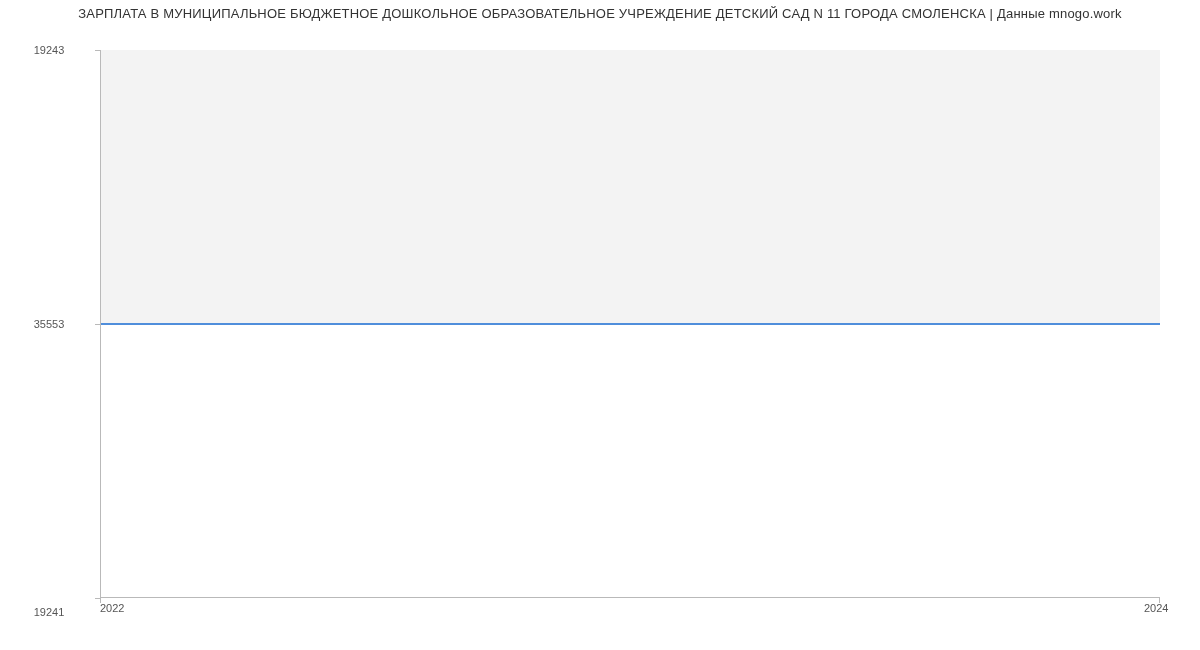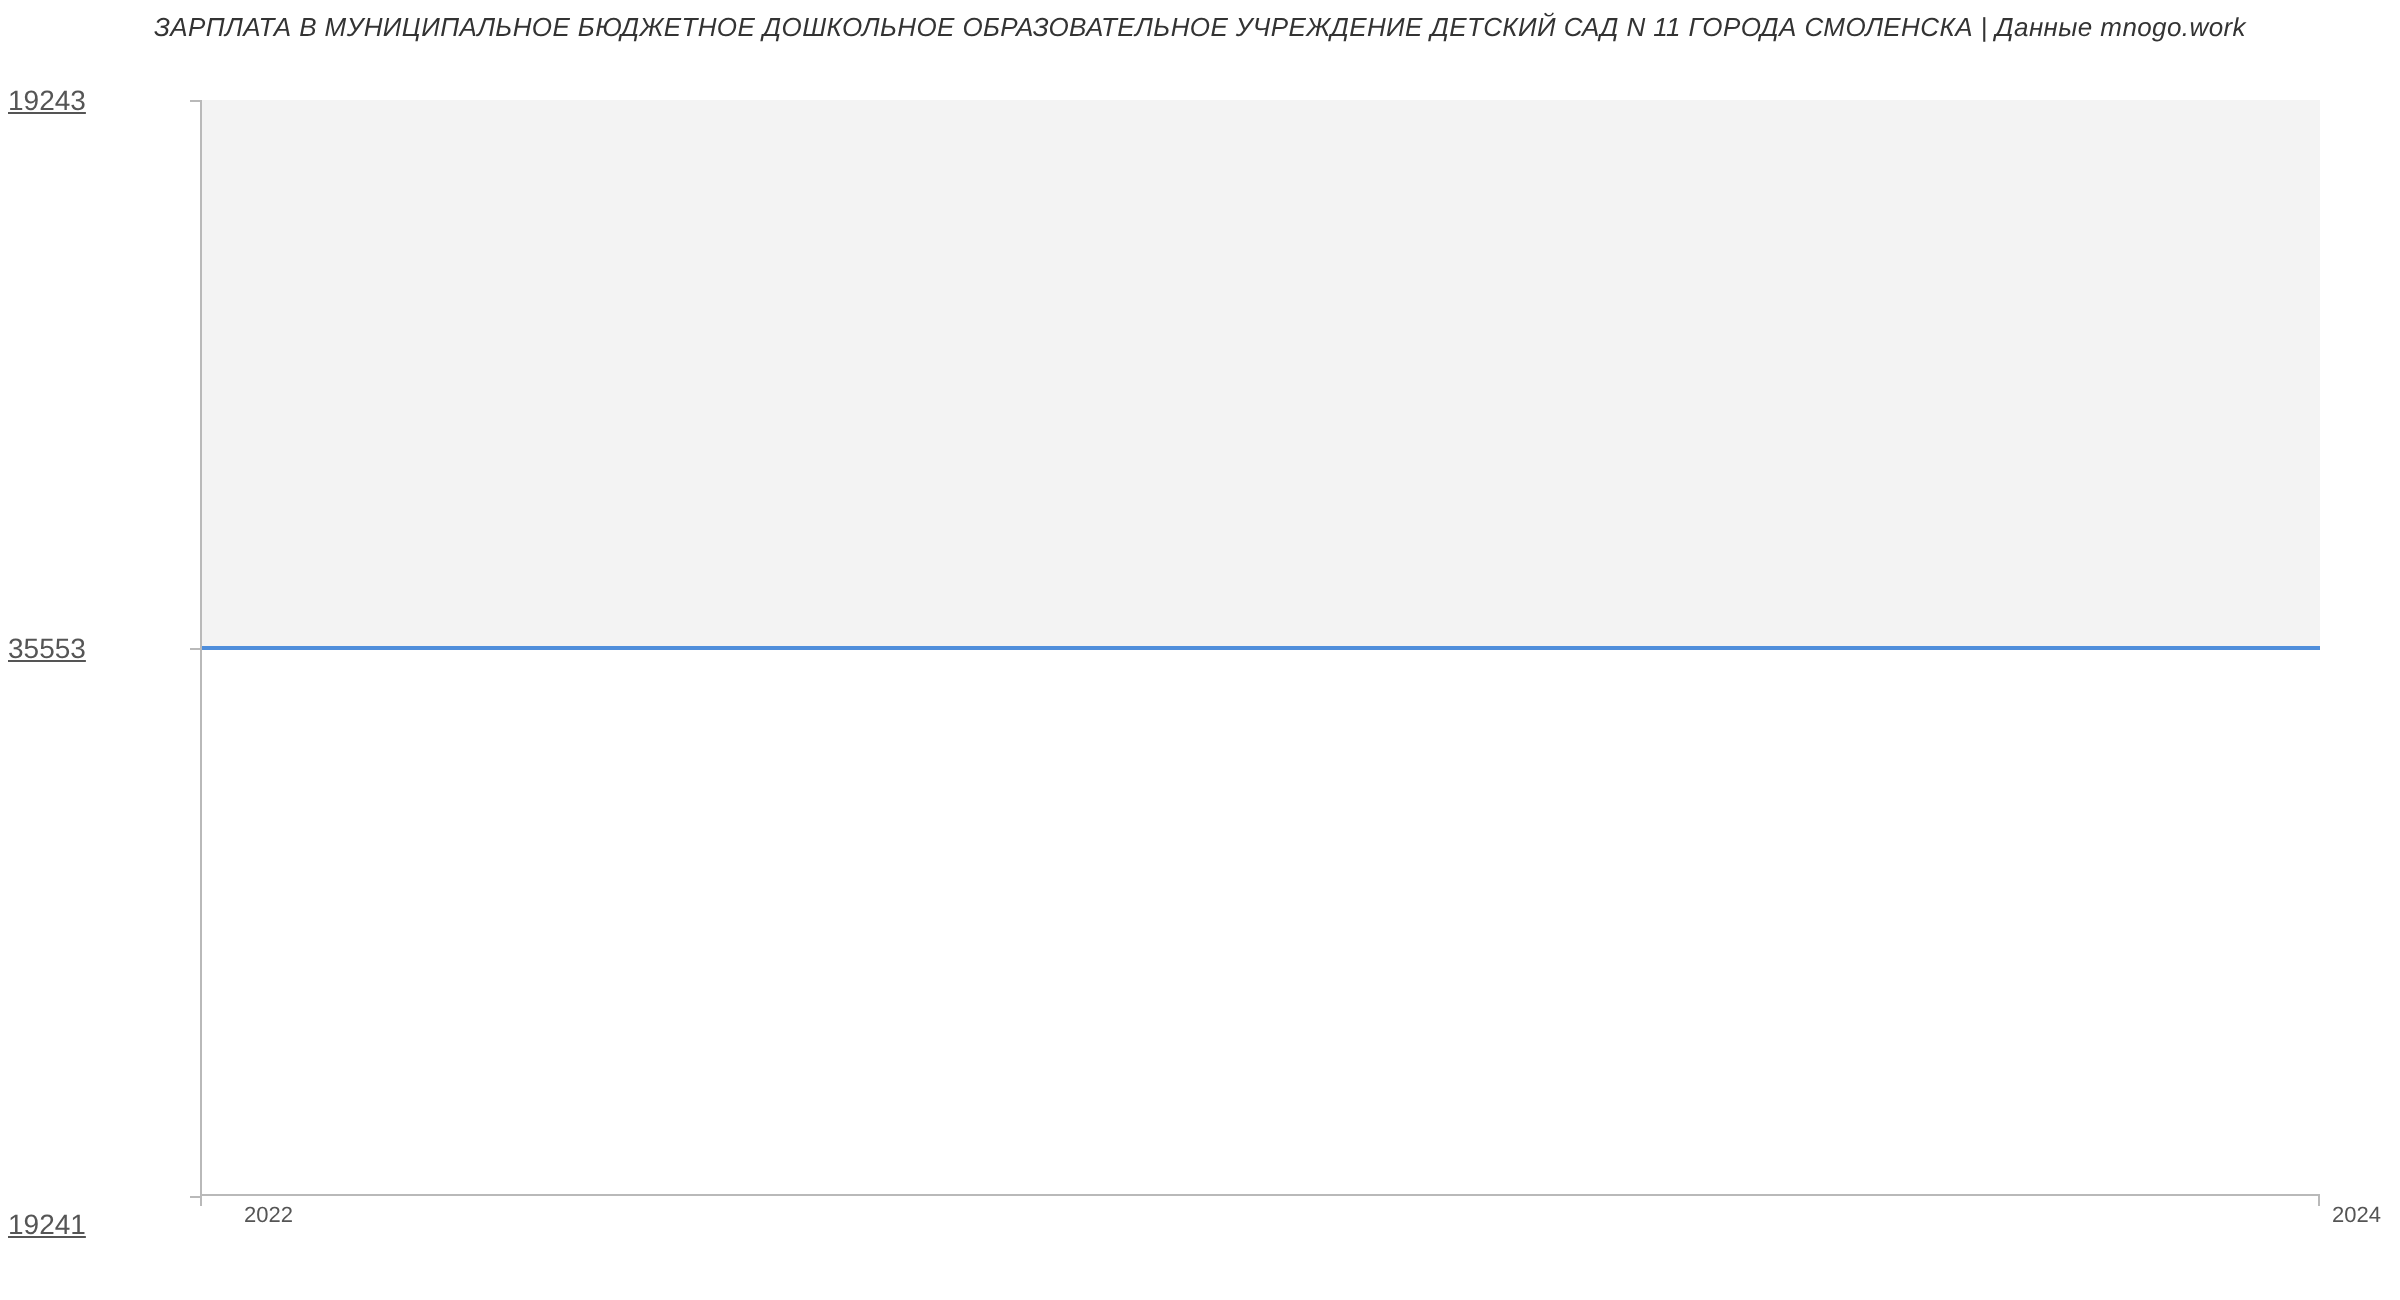--- a/index.html
+++ b/index.html
@@ -18,21 +18,20 @@
   }
   .title {
     position: absolute;
     top: 6px;
     left: 0;
     width: 1200px;
     text-align: center;
     font-size: 13px;
     letter-spacing: 0.2px;
     color: #333;
-    font-style: italic;
   }
   .plot-area {
     position: absolute;
     left: 100px;
     top: 50px;
     width: 1060px;
     height: 548px;
     border-left: 1px solid #b9b9b9;
     border-bottom: 1px solid #b9b9b9;
     box-sizing: border-box;
@@ -51,32 +50,30 @@
     width: 100%;
     height: 0;
     border-top: 2px solid #4f8edb;
     top: 50%;
     transform: translateY(-1px);
   }
   .y-tick {
     position: absolute;
     right: 1106px;
     width: 90px;
-    text-align: left;
-    font-size: 14px;
+    text-align: center;
+    font-size: 11px;
     color: #555;
     transform: translateY(-50%);
-    text-decoration: underline;
   }
   .x-tick {
     position: absolute;
     top: 602px;
     font-size: 11px;
     color: #555;
-    margin-left: 22px;
   }
   .tick-mark-y {
     position: absolute;
     left: 95px;
     width: 5px;
     height: 1px;
     background: #b9b9b9;
   }
   .tick-mark-x {
     position: absolute;

